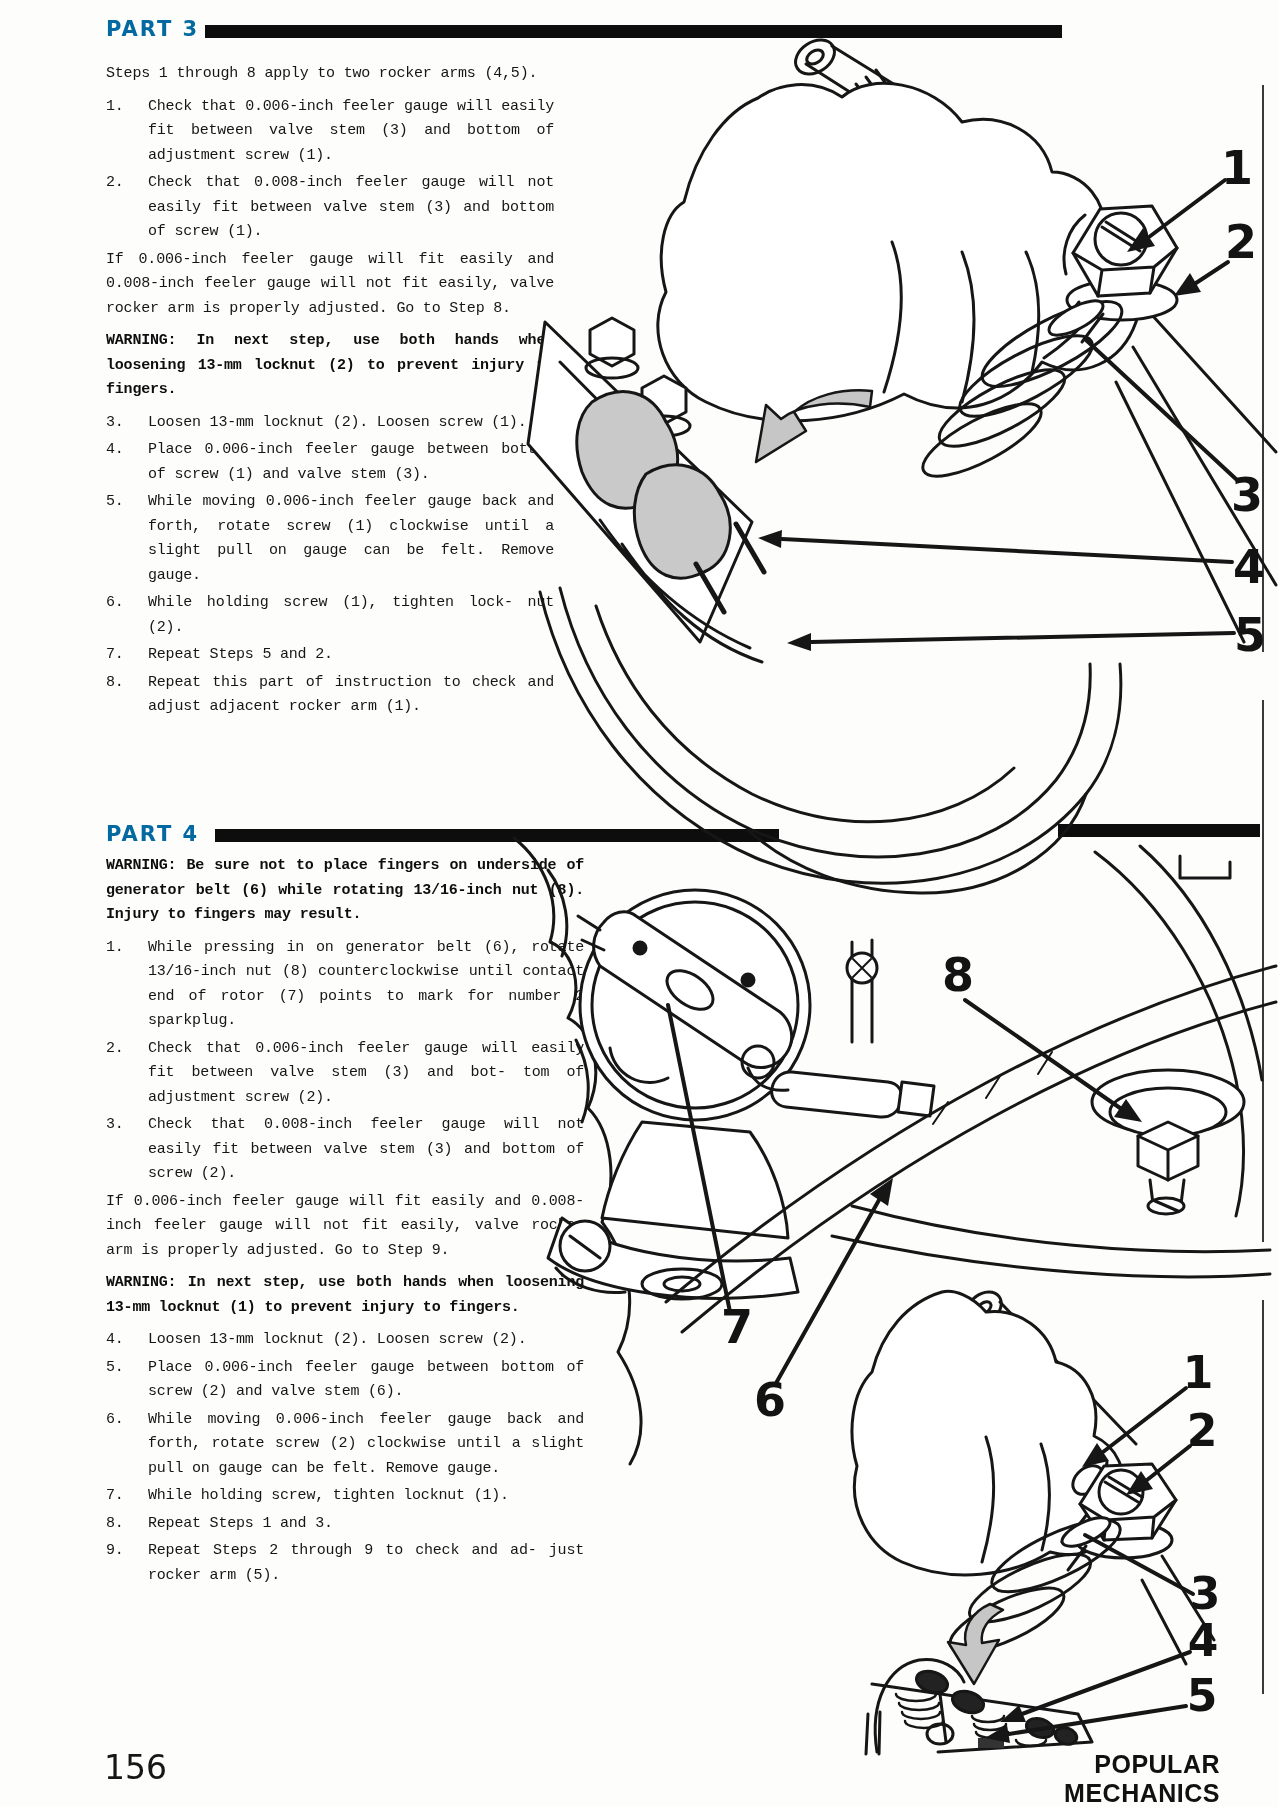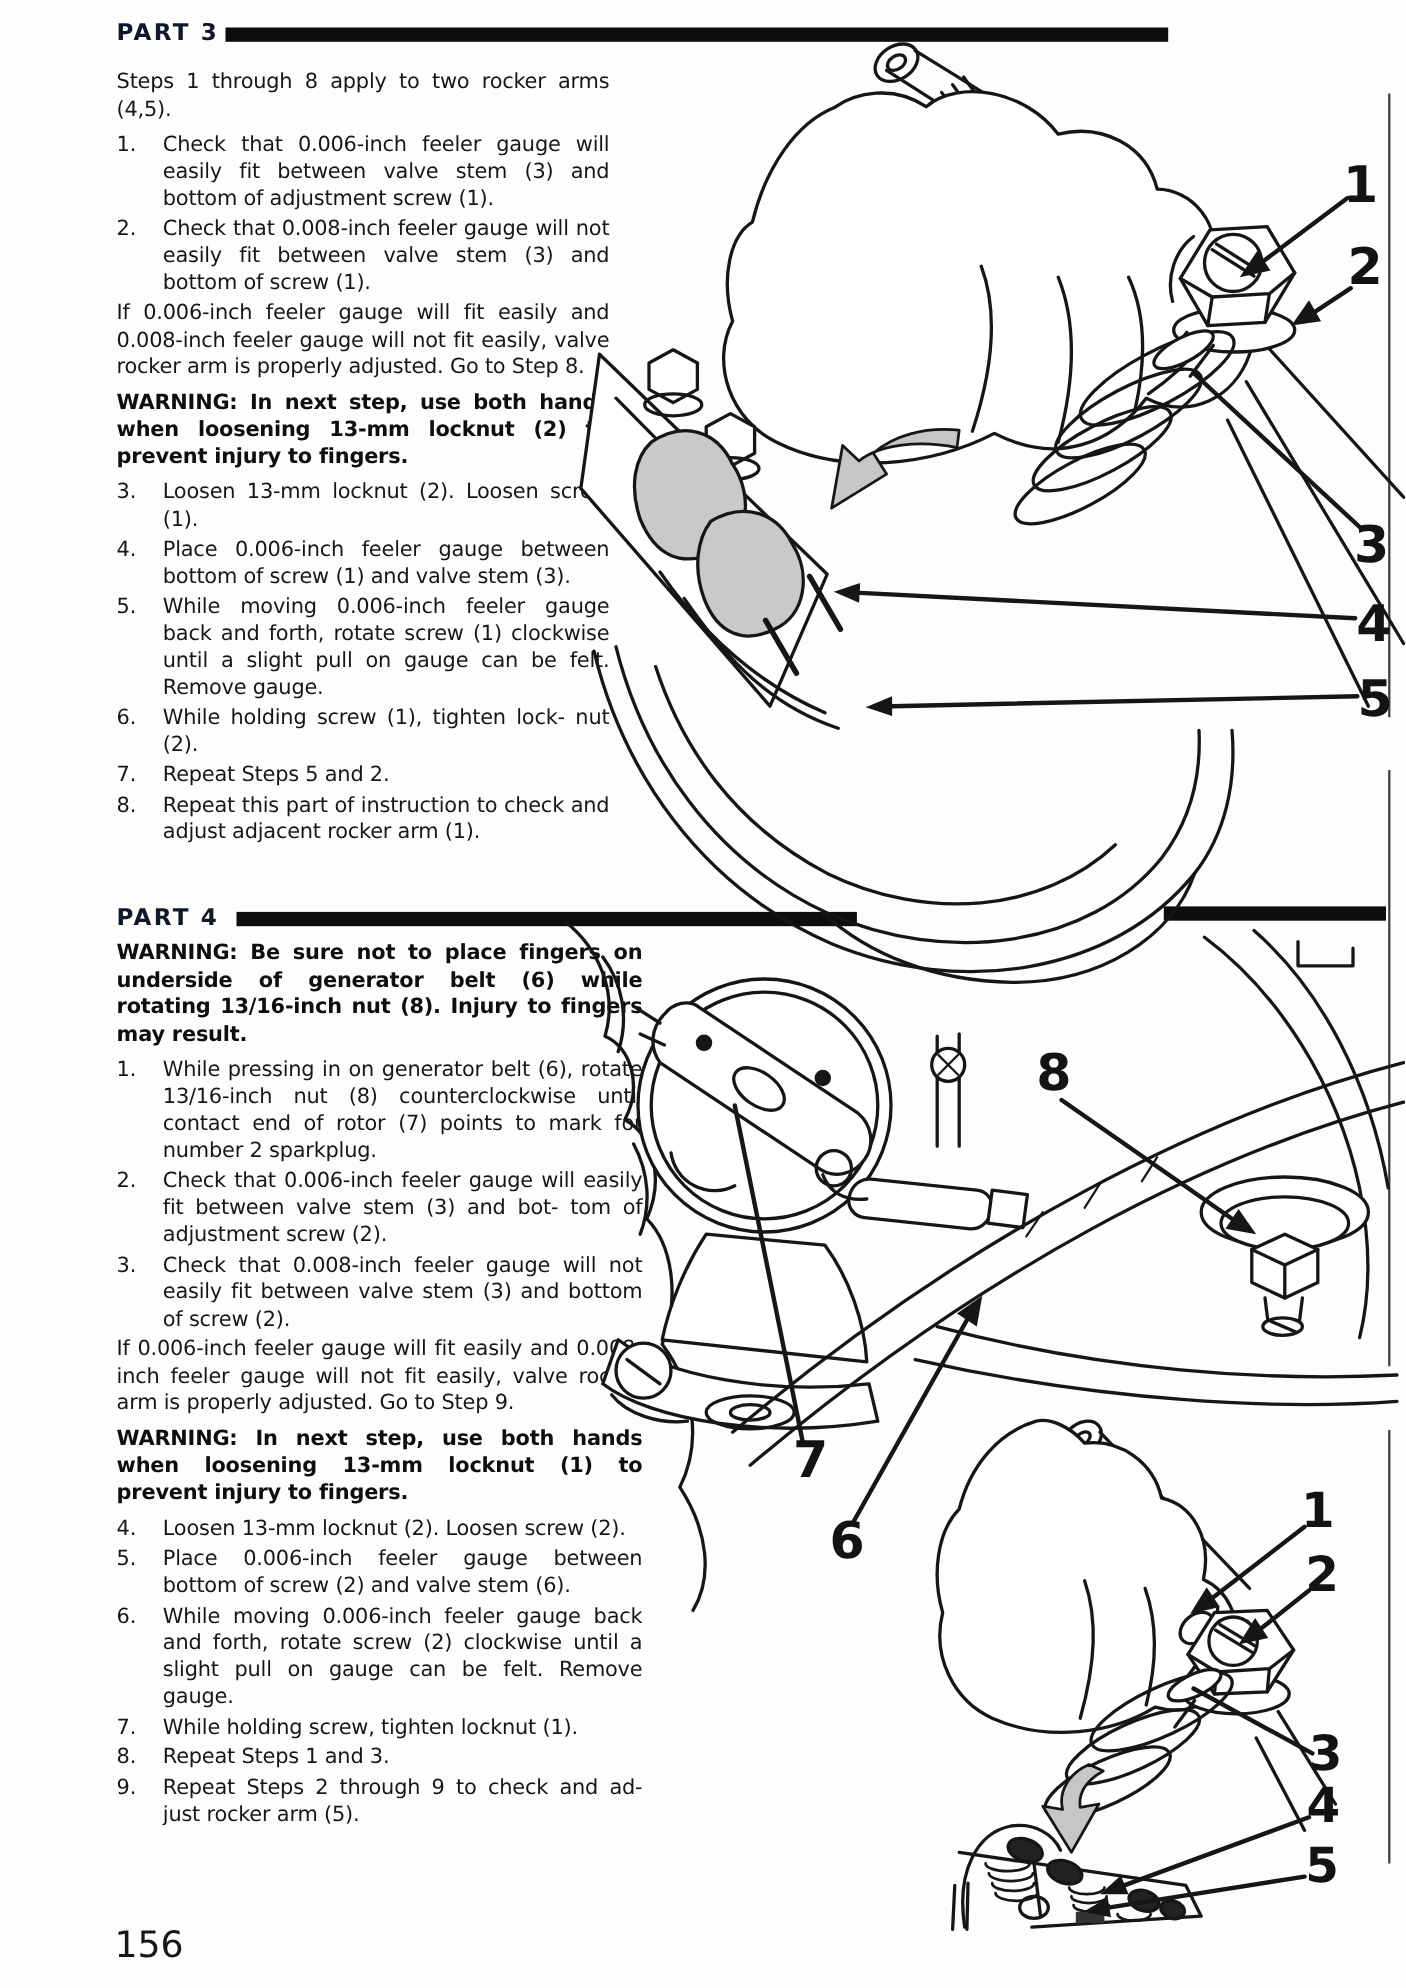--- a/index.html
+++ b/index.html
@@ -1,23 +1,23 @@
 <!DOCTYPE html>
 <html><head>
 <meta charset="utf-8">
 <style>
   html,body{margin:0;padding:0;}
   body{width:1278px;height:1807px;background:#ffffff;position:relative;
        font-family:"DejaVu Sans", sans-serif;color:#1a1a1a;overflow:hidden;}
   .page{position:absolute;inset:0;background:#fdfdfc;}
   
-  .part-label{position:absolute;font-size:21px;font-weight:700;letter-spacing:2px;color:#0f172a;}
+  .part-label{position:absolute;font-size:21px;font-weight:700;letter-spacing:2px;color:#0369a1;}
   .rule{position:absolute;height:13px;background:#0d0d0d;}
   
-  .col{position:absolute;font-size:19px;line-height:24.5px;letter-spacing:-0.2px;color:#161616;}
+  .col{position:absolute;font-size:15px;line-height:24.5px;letter-spacing:-0.2px;color:#161616;font-family:Liberation Mono, monospace;}
   .block{margin-bottom:8px;text-align:justify;text-align-last:left;}
   .step{display:flex;margin-bottom:3px;}
   .step .num{flex:none;width:42px;}
   .step .txt{flex:1;text-align:justify;text-align-last:left;}
   .warn{font-weight:700;color:#0e0e0e;}
   
   .page-num{position:absolute;left:104px;top:1748px;font-size:33px;color:#161616;}
   .magazine{position:absolute;left:928px;top:1750px;width:292px;text-align:right;
             font-family:"Liberation Sans", sans-serif;font-weight:700;font-size:25px;
             letter-spacing:0.5px;word-spacing:6px;color:#111;}
@@ -339,13 +339,14 @@
         <text class="callout-digit" font-size="44" text-anchor="middle" x="1198" y="1388">1</text>
         <text class="callout-digit" font-size="44" text-anchor="middle" x="1202" y="1446">2</text>
         <text class="callout-digit" font-size="44" text-anchor="middle" x="1205" y="1609">3</text>
         <text class="callout-digit" font-size="44" text-anchor="middle" x="1203" y="1656">4</text>
         <text class="callout-digit" font-size="44" text-anchor="middle" x="1202" y="1711">5</text>
       </g>
     </g>
   </svg>
 
   <div class="page-num">156</div>
+  <div class="magazine">POPULAR MECHANICS</div>
 </div>
 
 </body></html>

